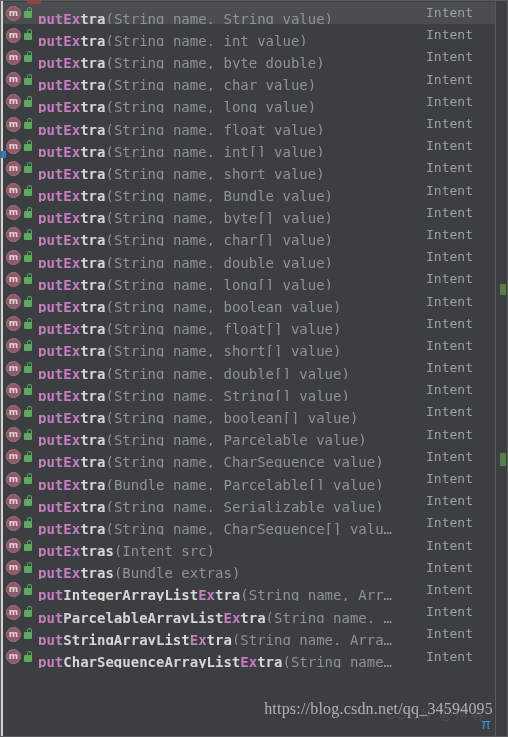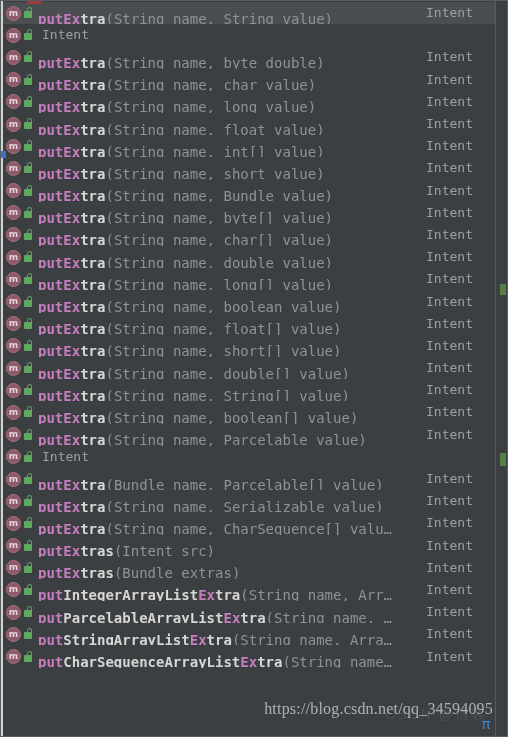--- a/index.html
+++ b/index.html
@@ -236,20 +236,21 @@
         <div class="ret">Intent</div>
       </div>
       <div class="row">
         <div class="icon-method">
           <span>m</span>
         </div>
         <div class="icon-lock">
           <div class="shackle"></div>
           <div class="body"></div>
         </div>
+        <div class="sig"><span class="m-hit">putEx</span><span class="m-plain">tra</span><span class="m-params">(String name, int value)</span></div>
         <div class="ret">Intent</div>
       </div>
       <div class="row">
         <div class="icon-method">
           <span>m</span>
         </div>
         <div class="icon-lock">
           <div class="shackle"></div>
           <div class="body"></div>
         </div>
@@ -444,20 +445,21 @@
         <div class="ret">Intent</div>
       </div>
       <div class="row">
         <div class="icon-method">
           <span>m</span>
         </div>
         <div class="icon-lock">
           <div class="shackle"></div>
           <div class="body"></div>
         </div>
+        <div class="sig"><span class="m-hit">putEx</span><span class="m-plain">tra</span><span class="m-params">(String name, CharSequence value)</span></div>
         <div class="ret">Intent</div>
       </div>
       <div class="row">
         <div class="icon-method">
           <span>m</span>
         </div>
         <div class="icon-lock">
           <div class="shackle"></div>
           <div class="body"></div>
         </div>

